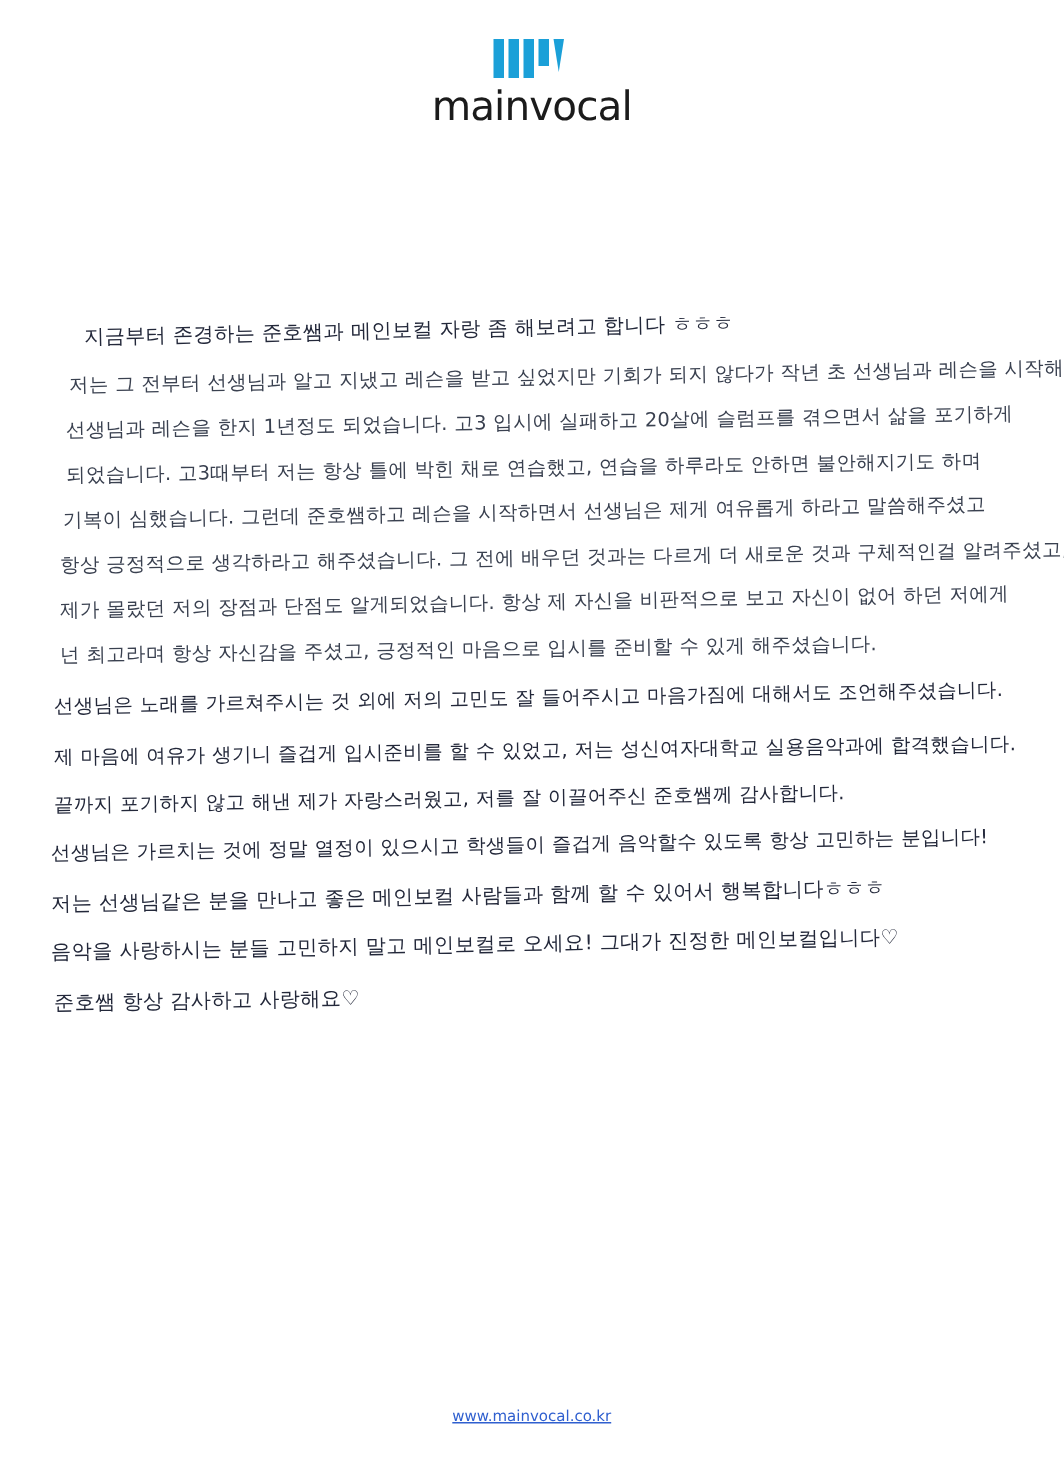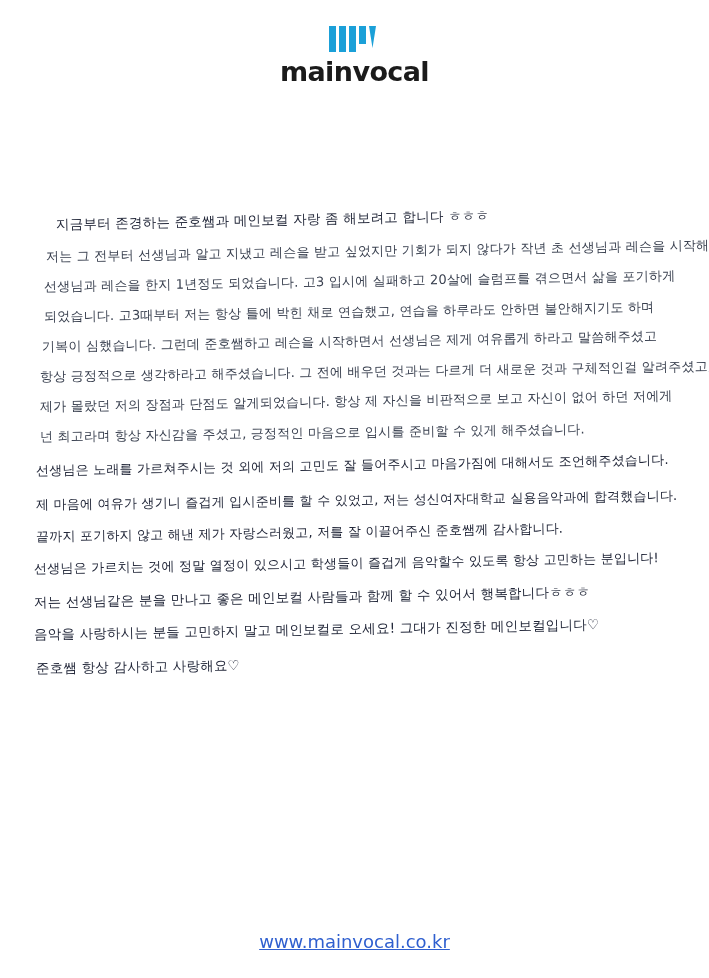--- a/index.html
+++ b/index.html
@@ -35,21 +35,21 @@
     margin: 0 auto 6px auto;
     width: 56px;
     height: 26px;
   }
 
   .logo-wordmark {
     font-family: "DejaVu Sans", sans-serif;
     font-size: 27px;
     letter-spacing: -0.6px;
     color: #1b1b1b;
-    font-weight: 700;
+    font-weight: 400;
     line-height: 1;
   }
 
   
   .letter {
     position: absolute;
     top: 208px;
     left: 34px;
     width: 648px;
     height: 560px;
@@ -73,21 +73,21 @@
   .footer {
     position: absolute;
     left: 0;
     right: 0;
     bottom: 26px;
     text-align: center;
   }
 
   .footer-link {
     font-family: "DejaVu Sans", sans-serif;
-    font-size: 18px;
+    font-size: 10px;
     color: #2f5fcf;
     text-decoration: underline;
     cursor: pointer;
   }
 </style>
 </head>
 <body>
 
 <div class="page">
 

